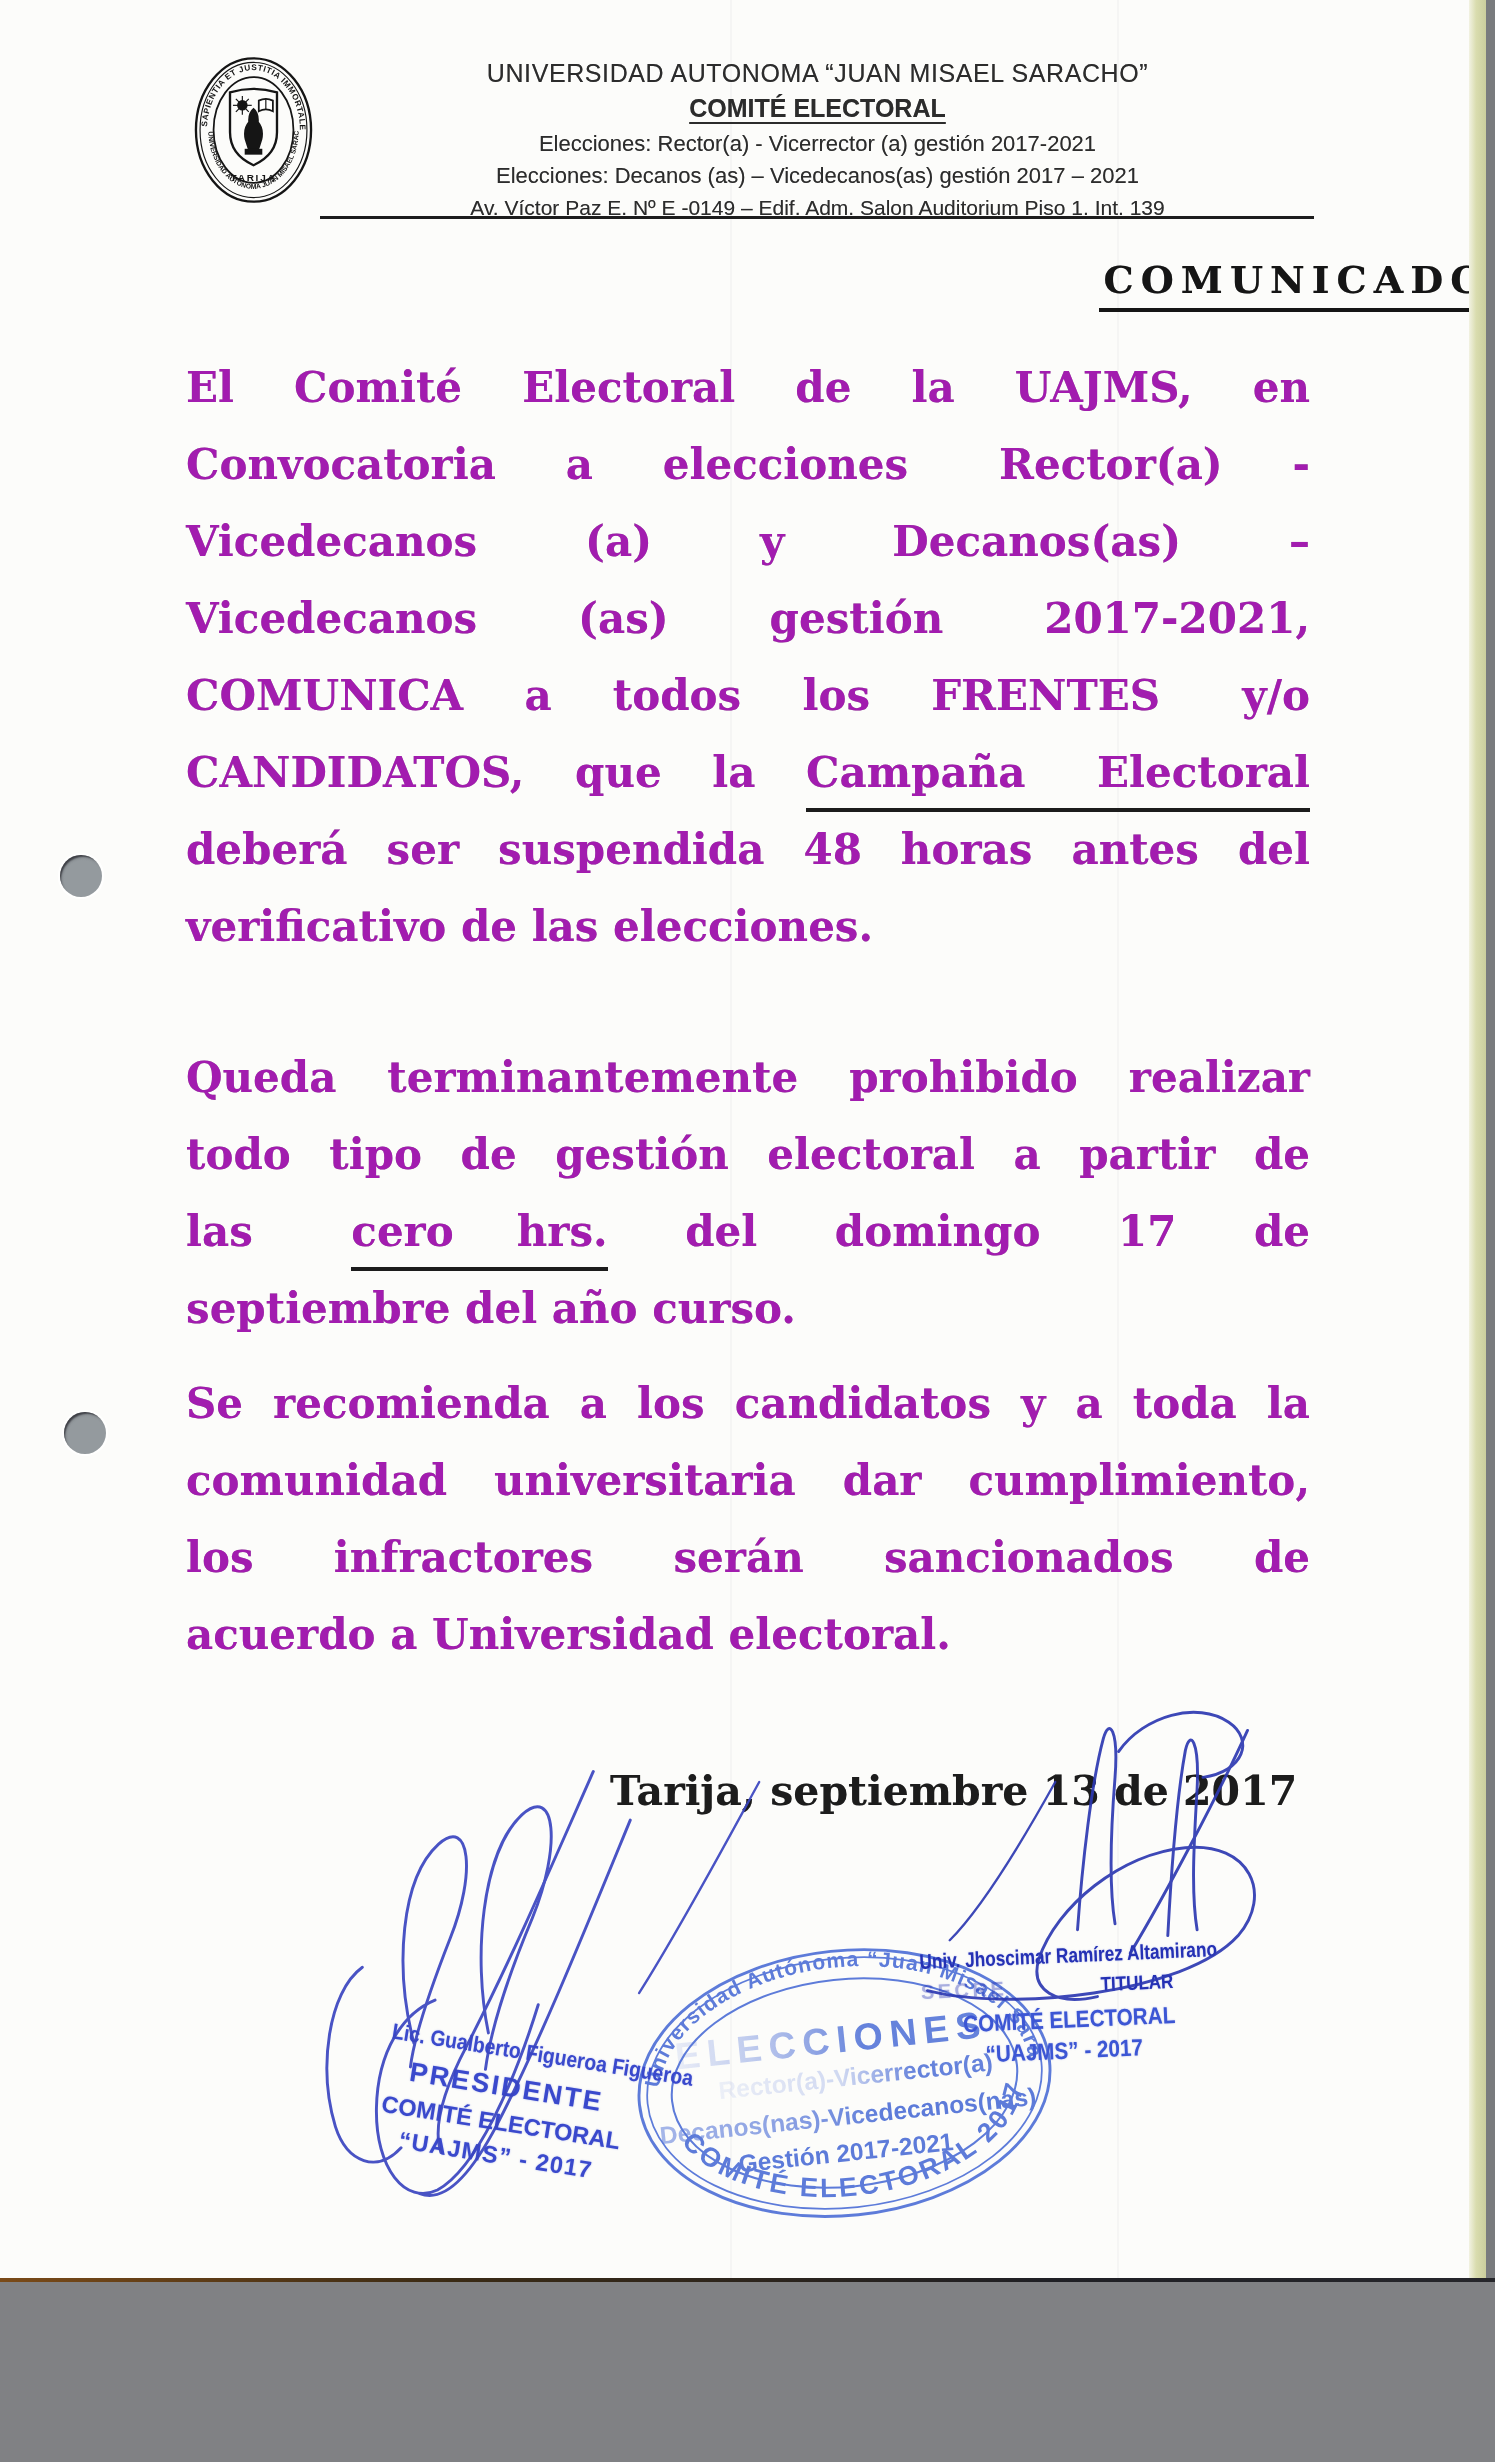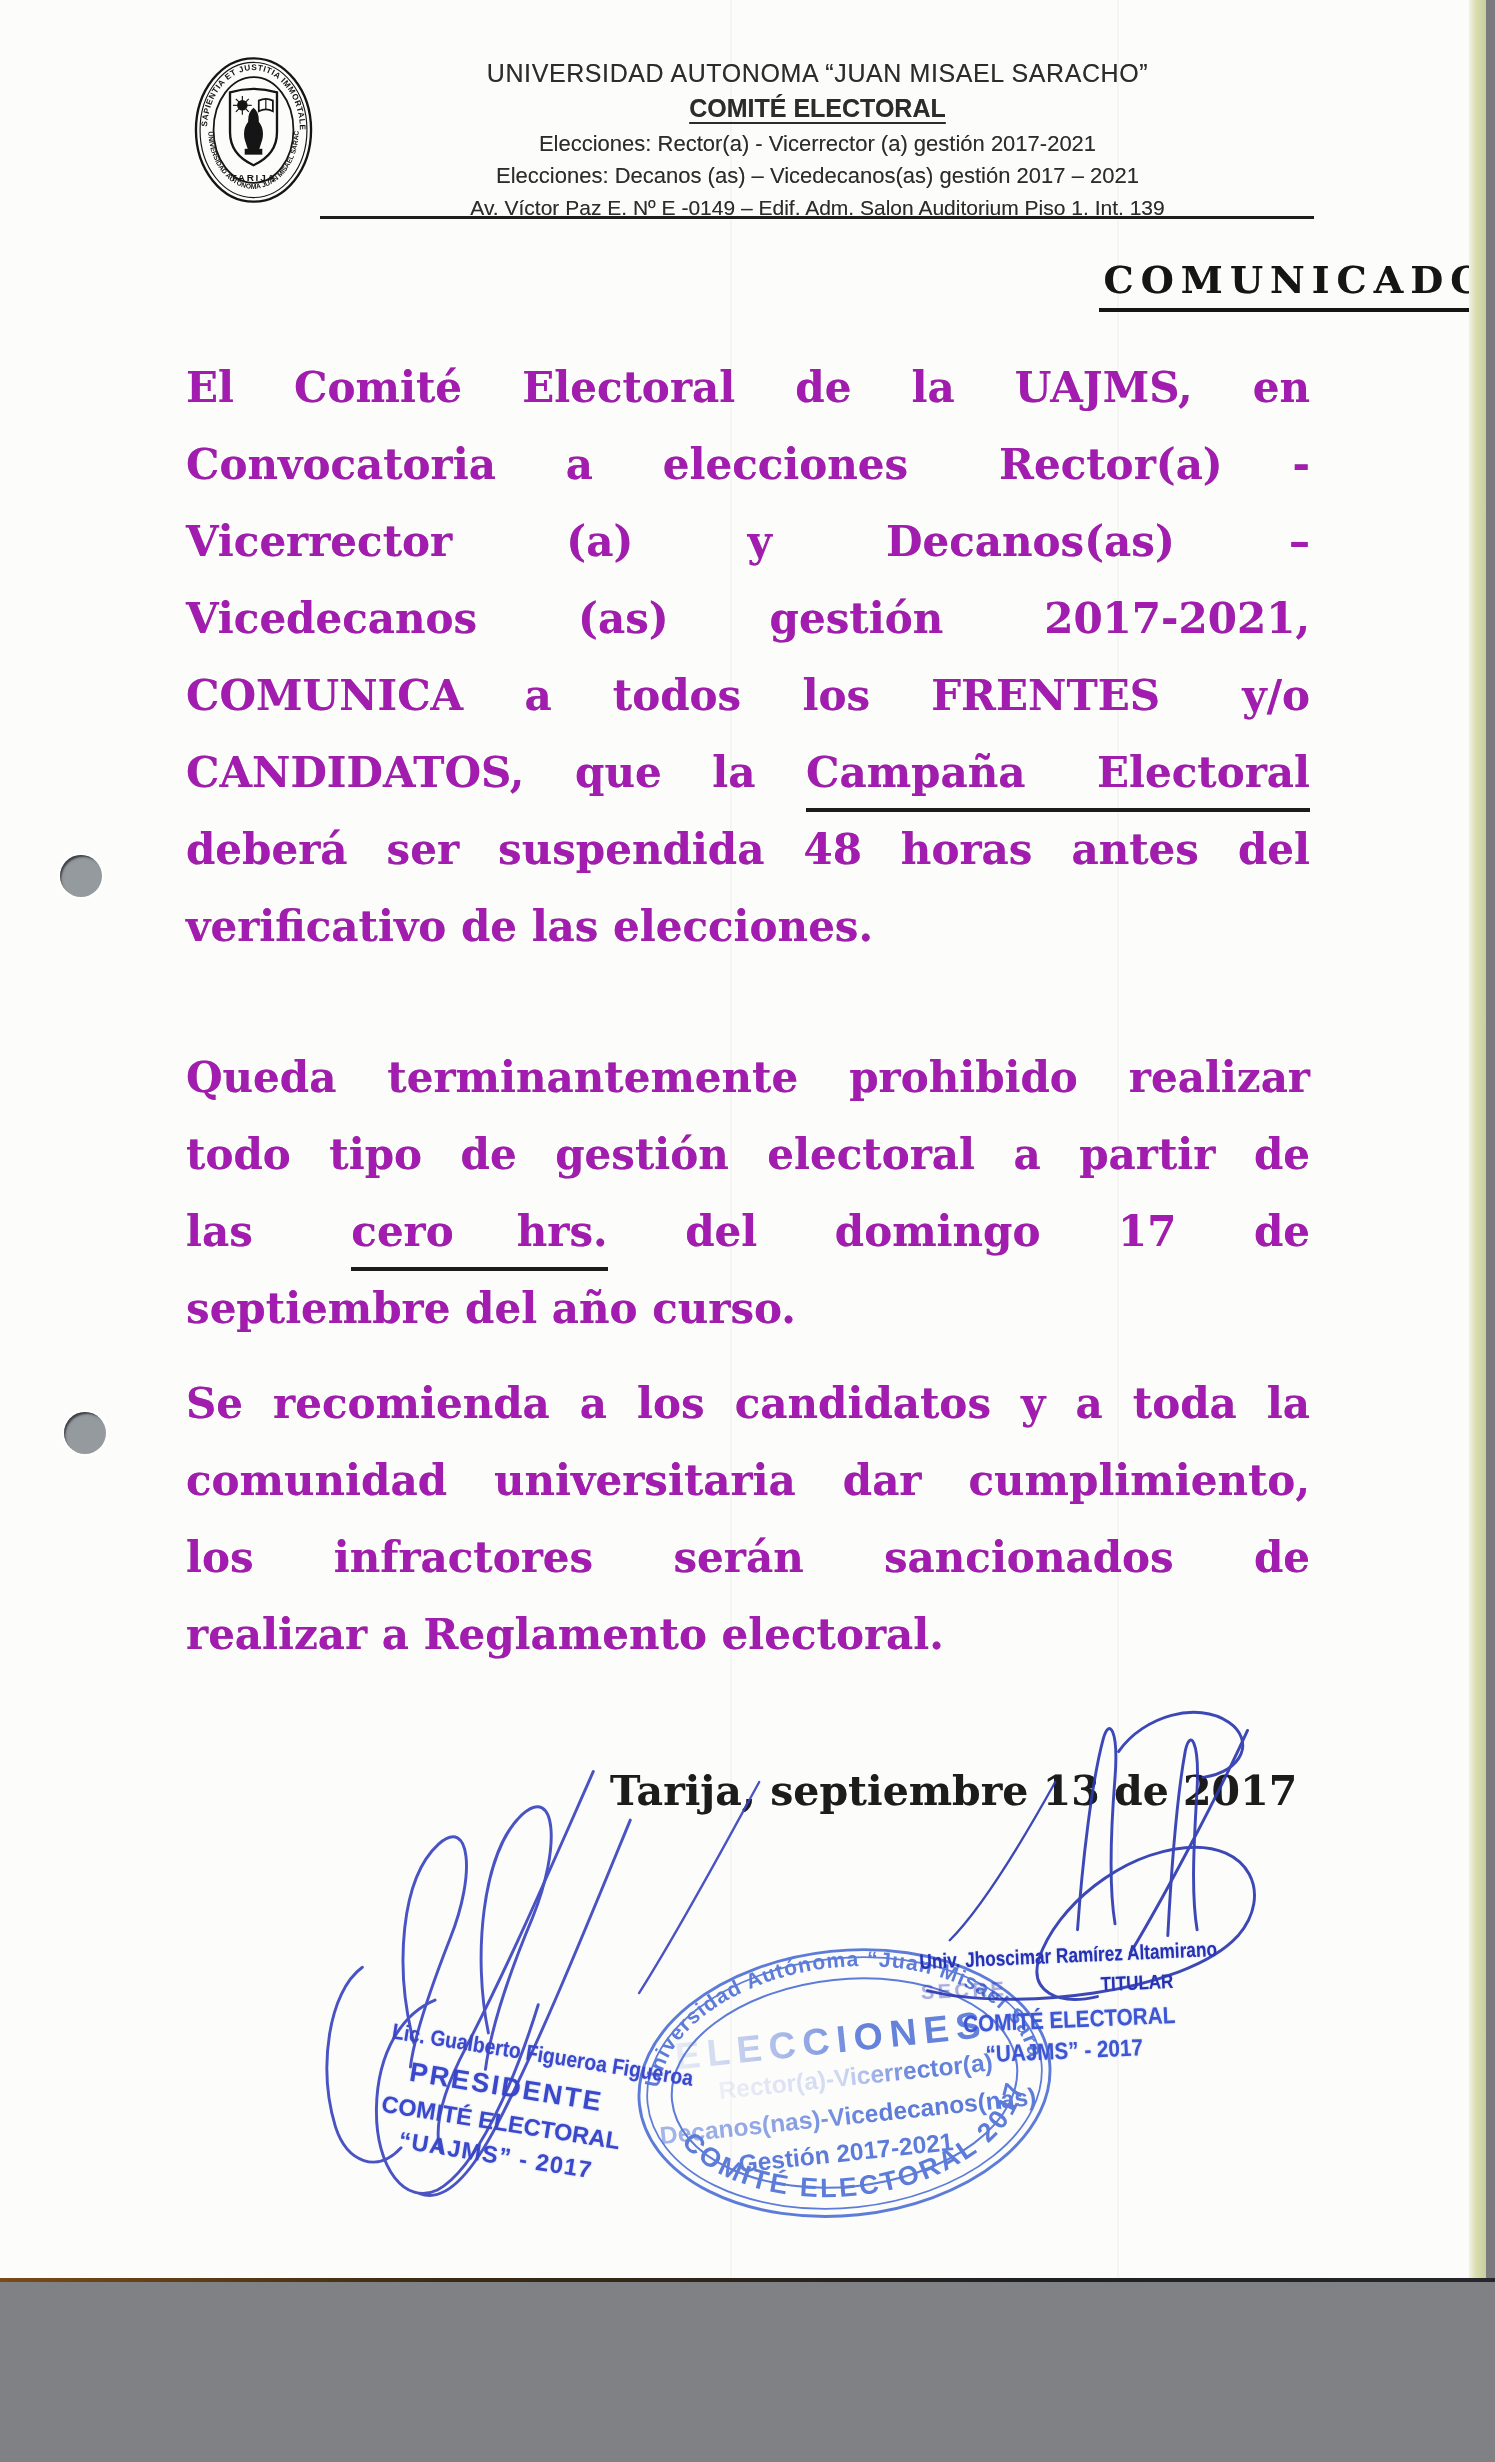--- a/index.html
+++ b/index.html
@@ -114,38 +114,38 @@
   <div id="header-rule"></div>
 
   <div id="title-wrap">
     <div id="doc-title">COMUNICADO</div>
   </div>
 
   <div id="body-container">
       <div class="para">
         <div class="bline just"><span>El Comité Electoral de la UAJMS, en</span></div>
         <div class="bline just"><span>Convocatoria a elecciones  Rector(a) -</span></div>
-        <div class="bline just"><span>Vicerrector (a) y Decanos(as) –</span></div>
+        <div class="bline just"><span>Vicedecanos (a) y Decanos(as) –</span></div>
         <div class="bline just"><span>Vicedecanos (as) gestión 2017-2021,</span></div>
         <div class="bline just"><span>COMUNICA a todos los FRENTES  y/o</span></div>
         <div class="bline just"><span>CANDIDATOS, que la </span><span class="uline">Campaña  Electoral</span></div>
         <div class="bline just"><span>deberá ser suspendida 48 horas antes del</span></div>
         <div class="bline"><span>verificativo de las elecciones.</span></div>
       </div>
       <div class="para">
         <div class="bline just"><span>Queda terminantemente prohibido realizar</span></div>
         <div class="bline just"><span>todo tipo de gestión electoral a partir de</span></div>
         <div class="bline just"><span>las  </span><span class="uline">cero  hrs.</span><span> del domingo 17 de</span></div>
         <div class="bline"><span>septiembre del año curso.</span></div>
       </div>
       <div class="para">
         <div class="bline just"><span>Se recomienda a los candidatos y a toda la</span></div>
         <div class="bline just"><span>comunidad universitaria dar cumplimiento,</span></div>
         <div class="bline just"><span>los infractores serán sancionados de</span></div>
-        <div class="bline"><span>realizar a Reglamento electoral.</span></div>
+        <div class="bline"><span>acuerdo a Universidad electoral.</span></div>
       </div>
     </div>
 
   <div id="dateline">Tarija, septiembre 13 de 2017</div>
 
   <svg class="nopointer" style="left:610px;top:1929px;" width="469" height="328" viewBox="0 0 800 560">
     <defs>
       <path id="stTop" d="M 82,263 A 318,198 0 0 1 718,263"></path>
       <path id="stBot" d="M 92,268 A 308,188 0 0 0 708,268"></path>
       <linearGradient id="gradEl" x1="0" y1="0" x2="1" y2="0">

